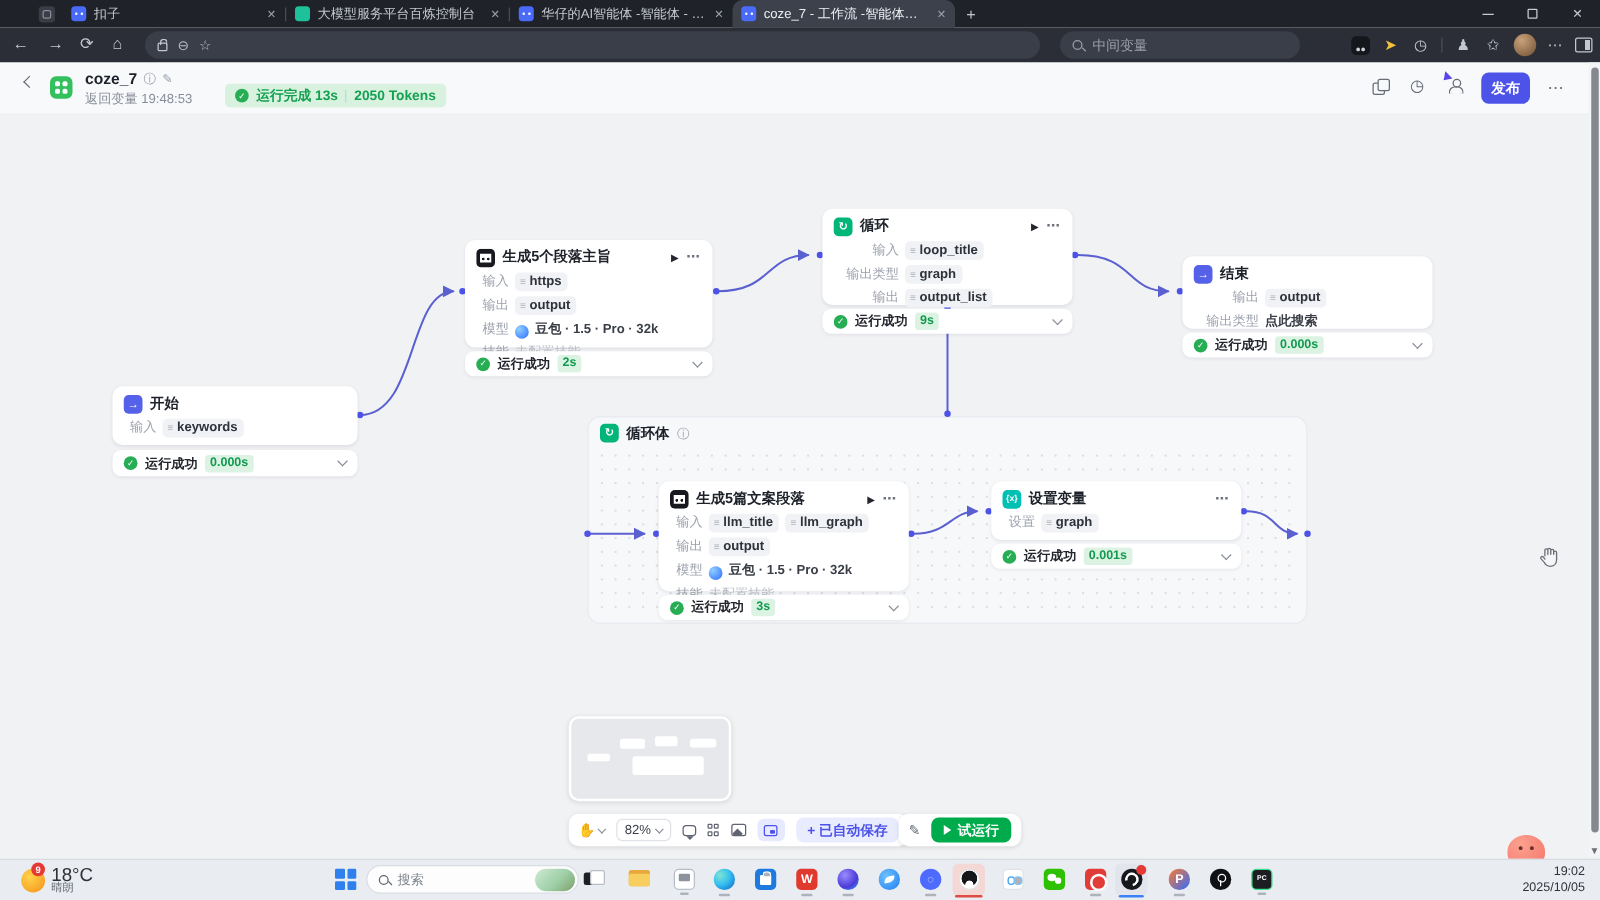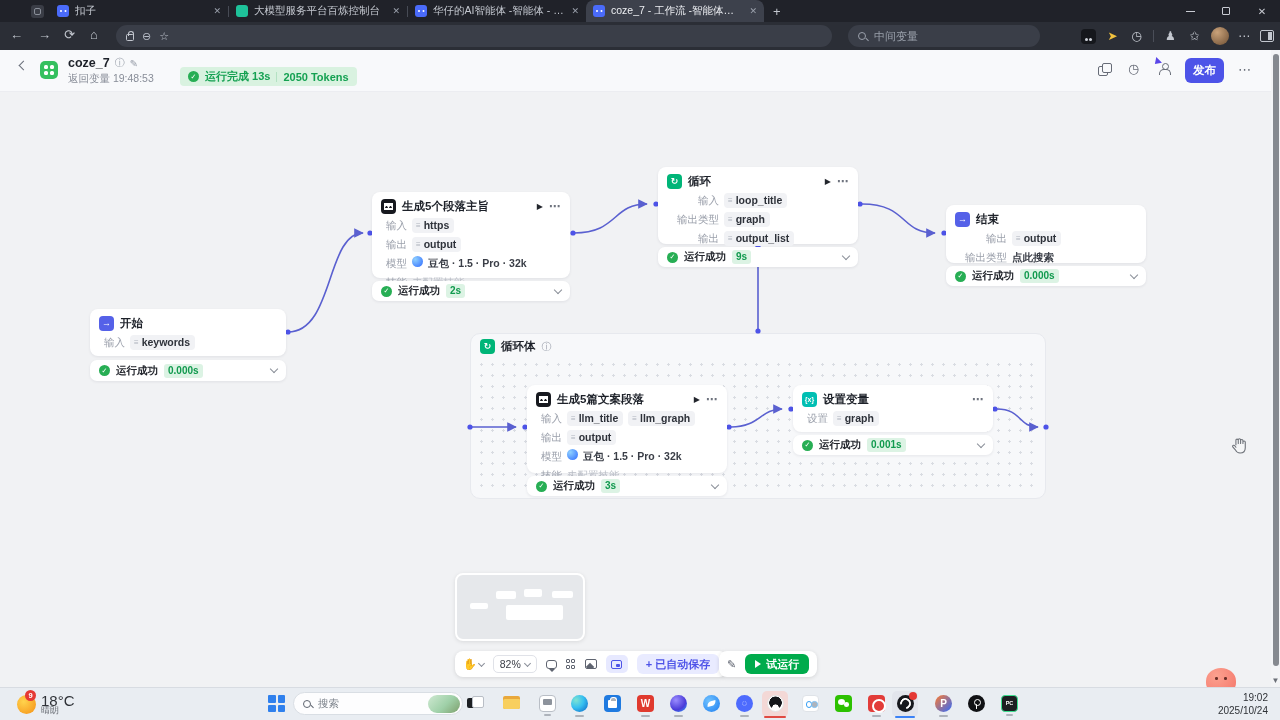--- a/index.html
+++ b/index.html
@@ -75,21 +75,21 @@
 .card{position:absolute;background:#fff;border-radius:8px;box-shadow:0 1px 3px rgba(25,30,50,.08);padding:7px 9px}
 .nhead{display:flex;align-items:center;gap:6px;font-size:11.5px;font-weight:700;color:#1d2129;line-height:15px}
 .nhead .sp{flex:1}
 .nplay{color:#23262d;font-size:8px}
 .nmore{color:#6e737e;font-size:11px;letter-spacing:1px}
 .nicon{width:15px;height:15px;border-radius:4px;color:#fff;display:flex;align-items:center;justify-content:center;flex:none;font-size:9px;line-height:15px}
 .nicon.indigo{background:#5561e8}
 .nicon.green{background:#00b578}
 .nicon.teal{background:#00bfb3;font-size:7px}
 .nicon.llm{background-color:#17191f;background-image:radial-gradient(circle at 5.5px 8.2px,#17191f 1px,transparent 1.3px),radial-gradient(circle at 9.5px 8.2px,#17191f 1px,transparent 1.3px),linear-gradient(#fff,#fff);background-size:100% 100%,100% 100%,9px 7px;background-position:0 0,0 0,center 4px;background-repeat:no-repeat}
-.nrow{display:flex;align-items:flex-start;gap:5px;margin-top:4px;font-size:10.5px;line-height:15px}
+.nrow{display:flex;align-items:flex-end;gap:5px;margin-top:4px;font-size:10.5px;line-height:15px}
 .nlabel{color:#9ca1ac;flex:none;text-align:right}
 .w26{width:26px}.w52{width:52px}
 .tag{background:#f1f2f5;border-radius:4px;padding:0 5px 0 4px;height:15px;display:inline-flex;align-items:center;gap:3px;color:#2e323a;font-weight:700;font-size:10.5px}
 .tag::before{content:"≡";color:#aeb3bd;font-size:8px;font-weight:400}
 .plain{color:#3a3e47;font-weight:700}
 .graytext{color:#b8bcc5}
 .doubao{width:11px;height:11px;border-radius:50%;background:radial-gradient(circle at 30% 30%,#8fd0ff,#2f6bff);flex:none}
 .modeltxt{color:#3a3e47;font-weight:600}
 .statusbar{position:absolute;background:#fff;border-radius:7px;box-shadow:0 1px 3px rgba(25,30,50,.08);display:flex;align-items:center;gap:6px;padding:0 9px;font-size:10.5px;color:#23262d;font-weight:600}
 .tbadge{background:#dcf3e4;color:#119a4e;border-radius:3px;padding:0 4px;height:14px;line-height:14px;font-size:10px;font-weight:700}
@@ -552,14 +552,14 @@
     <div class="tk ic-obs">
       <span class="ndot"></span>
     </div>
   </div>
 <div class="tk ic-pp" style="left:935px;z-index:6">P</div>
 <div class="tk ic-key" style="left:968px;z-index:6"></div>
 <div class="tk ic-pyc" style="left:1001px;z-index:6">PC</div>
 
 <div class="clk" style="z-index:6">
   <div>19:02</div>
-  <div>2025/10/24</div>
+  <div>2025/10/05</div>
 </div>
 
 </body></html>

